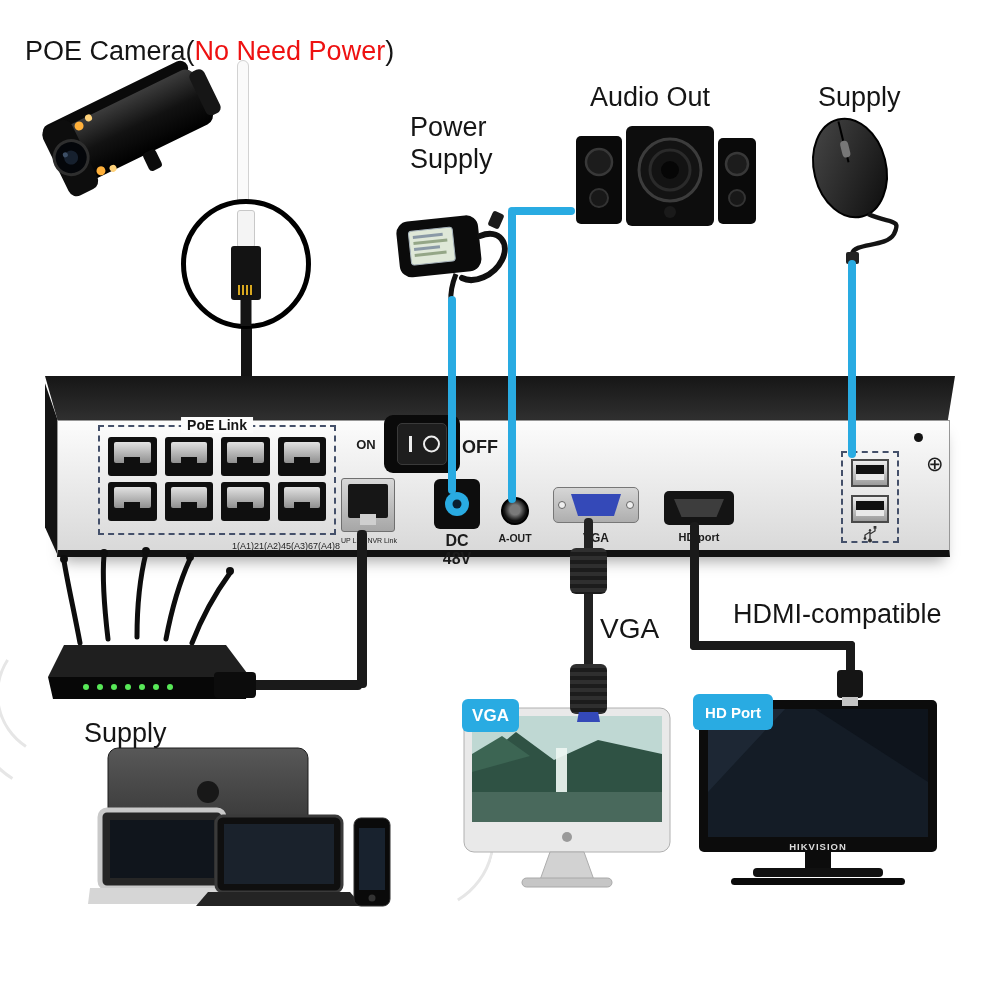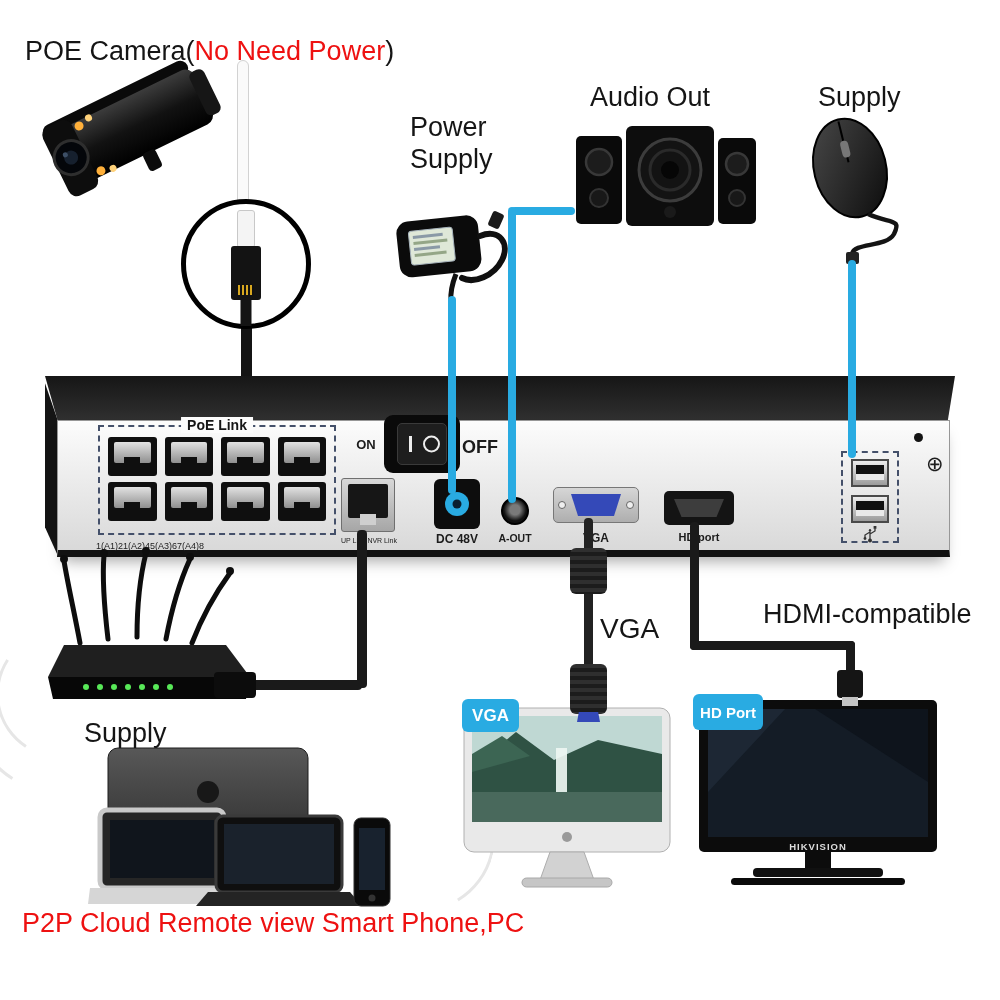--- a/index.html
+++ b/index.html
@@ -27,21 +27,21 @@
 
   .poe-box{position:absolute;border:2px dashed #44506a}
   .poe-tag{position:absolute;top:-10px;left:50%;transform:translateX(-50%);background:#fcfcfc;padding:0 6px;font-size:14px;font-weight:bold;white-space:nowrap}
   .poe-grid{position:absolute;left:8px;right:8px;top:10px;bottom:12px;display:grid;grid-template-columns:repeat(4,1fr);gap:6px 8px}
   .rj45{position:relative;background:#0f0f0f;border-radius:3px}
   .rj45::before{content:"";position:absolute;left:6px;right:6px;top:5px;bottom:13px;background:linear-gradient(#e2e2e2,#8f8f8f);border-radius:2px}
   .rj45::after{content:"";position:absolute;left:34%;right:34%;bottom:8px;height:11px;background:#0f0f0f}
   .rj45.metal{background:linear-gradient(#d8d8d8,#a6a6a6);border:1px solid #6f6f6f}
   .rj45.metal::before{background:#161616}
   .rj45.metal::after{background:#cfcfcf;bottom:6px}
-  .port-labels{position:absolute;display:flex;justify-content:flex-start;font-size:9px;color:#222}
+  .port-labels{position:absolute;display:flex;justify-content:flex-end;font-size:9px;color:#222}
   .small-cap{position:absolute;font-weight:bold;color:#1c1c1c;text-align:center}
 
   .power-switch{position:absolute;background:#0a0a0a;border-radius:9px}
   .rocker{position:absolute;inset:8px 13px;background:#1e1e1e;border:1px solid #3a3a3a;border-radius:5px}
   .rocker::before{content:"";position:absolute;left:22%;top:50%;transform:translateY(-50%);width:3px;height:16px;background:#ededed}
   .rocker::after{content:"";position:absolute;right:13%;top:50%;transform:translateY(-50%);width:13px;height:13px;border:2.5px solid #ededed;border-radius:50%}
 
   .dc-jack{position:absolute;background:#0d0d0d;border-radius:6px}
   .dc-jack::before{content:"";position:absolute;left:50%;top:50%;transform:translate(-50%,-50%);width:24px;height:24px;border-radius:50%;background:var(--cable_blue,#29abe2)}
   .dc-jack::after{content:"";position:absolute;left:50%;top:50%;transform:translate(-50%,-50%);width:9px;height:9px;border-radius:50%;background:#0a2030}
@@ -207,21 +207,21 @@
     <div class="small-cap" style="left:293px;top:16px;width:30px;font-size:13px">ON</div>
     <div class="power-switch" style="left:326px;top:-6px;width:76px;height:58px">
       <div class="rocker"></div>
     </div>
     <div class="small-cap" style="left:404px;top:16px;width:36px;font-size:18px">OFF</div>
 
     <div class="rj45 metal" style="position:absolute;left:283px;top:57px;width:54px;height:54px"></div>
     <div class="small-cap" style="left:268px;top:116px;width:86px;font-size:7px;font-weight:normal">UP Link  NVR Link</div>
 
     <div class="dc-jack" style="left:376px;top:58px;width:46px;height:50px"></div>
-    <div class="small-cap" style="left:372px;top:111px;width:54px;font-size:12px">DC 48V</div>
+    <div class="small-cap" style="left:372px;top:111px;width:54px;font-size:16px">DC 48V</div>
 
     <div class="aout-jack" style="left:443px;top:76px;width:28px;height:28px"></div>
     <div class="small-cap" style="left:432px;top:111px;width:50px;font-size:10.5px">A-OUT</div>
 
     <div class="vga-port" style="left:495px;top:66px;width:86px;height:36px">
       <div class="dsub"></div>
       <div class="screw" style="left:4px"></div>
       <div class="screw" style="right:4px"></div>
     </div>
     <div class="small-cap" style="left:508px;top:110px;width:60px;font-size:12px">VGA</div>
@@ -295,21 +295,20 @@
       <polygon points="2,142 148,142 162,158 0,158" fill="#d6d6d6"></polygon>
       <rect x="128" y="70" width="126" height="76" rx="7" fill="#0f0f0f" stroke="#3a3a3a" stroke-width="3"></rect>
       <rect x="136" y="78" width="110" height="60" fill="#1a222c"></rect>
       <polygon points="120,146 262,146 274,160 108,160" fill="#242424"></polygon>
       <rect x="266" y="72" width="36" height="88" rx="7" fill="#0a0a0a" stroke="#2e2e2e"></rect>
       <rect x="271" y="82" width="26" height="62" fill="#18222e"></rect>
       <circle cx="284" cy="152" r="3.5" fill="#333"></circle>
     </svg>
   </div>
 
-  <div class="lbl" style="left:22px;top:908px;color:var(--red,#ee1111)">P2P Cloud Remote view Smart Phone,PC</div>
 
   <div class="cable black" style="left:584px;top:518px;width:9px;height:202px;background:#222"></div>
   <div class="vga-conn" style="left:570px;top:548px;height:46px"></div>
   <div class="vga-conn" style="left:570px;top:664px;height:50px"></div>
   <div class="vga-tip" style="left:577px;top:712px;width:23px;height:10px"></div>
   <div class="lbl" style="left:600px;top:612px;font-size:28px">VGA</div>
 
   <div class="abs" style="left:458px;top:692px;width:218px;height:202px;z-index:2">
     <svg width="218" height="202" viewBox="0 0 218 202">
       <rect x="6" y="16" width="206" height="144" rx="10" fill="#e9e9e9" stroke="#b0b0b0"></rect>
@@ -323,29 +322,29 @@
       <rect x="64" y="186" width="90" height="9" rx="4.5" fill="#c6c6c6" stroke="#a8a8a8"></rect>
     </svg>
   </div>
   <div class="badge" style="left:462px;top:699px;width:57px;height:33px;font-size:17px">VGA</div>
 
   <div class="cable black" style="left:690px;top:522px;width:9px;height:128px"></div>
   <div class="cable black" style="left:690px;top:641px;width:165px;height:9px"></div>
   <div class="cable black" style="left:846px;top:641px;width:9px;height:34px"></div>
   <div class="hdmi-conn" style="left:837px;top:670px;width:26px;height:28px"></div>
   <div class="hdmi-tip" style="left:842px;top:697px;width:16px;height:9px"></div>
-  <div class="lbl" style="left:763px;top:599px">HDMI-compatible</div>
+  <div class="lbl" style="left:733px;top:599px">HDMI-compatible</div>
 
   <div class="abs" style="left:695px;top:692px;width:246px;height:212px;z-index:2">
     <svg width="246" height="212" viewBox="0 0 246 212">
       <rect x="4" y="8" width="238" height="152" rx="5" fill="#0c0c0c"></rect>
       <rect x="13" y="17" width="220" height="128" fill="#141c26"></rect>
       <polygon points="13,17 90,17 13,100" fill="#1f2a38" opacity="0.8"></polygon>
       <polygon points="120,17 233,17 233,90" fill="#0e141c"></polygon>
       <rect x="110" y="160" width="26" height="16" fill="#0c0c0c"></rect>
       <rect x="58" y="176" width="130" height="9" rx="4" fill="#101010"></rect>
       <rect x="36" y="186" width="174" height="7" rx="3.5" fill="#0a0a0a"></rect>
     </svg>
   </div>
   <div class="brand" style="left:772px;top:841px;width:92px">HIKVISION</div>
-  <div class="badge" style="left:693px;top:694px;width:70px;height:36px;font-size:15px">HD Port</div>
+  <div class="badge" style="left:693px;top:694px;width:80px;height:36px;font-size:15px">HD Port</div>
 
 </div>
 
 </body></html>

